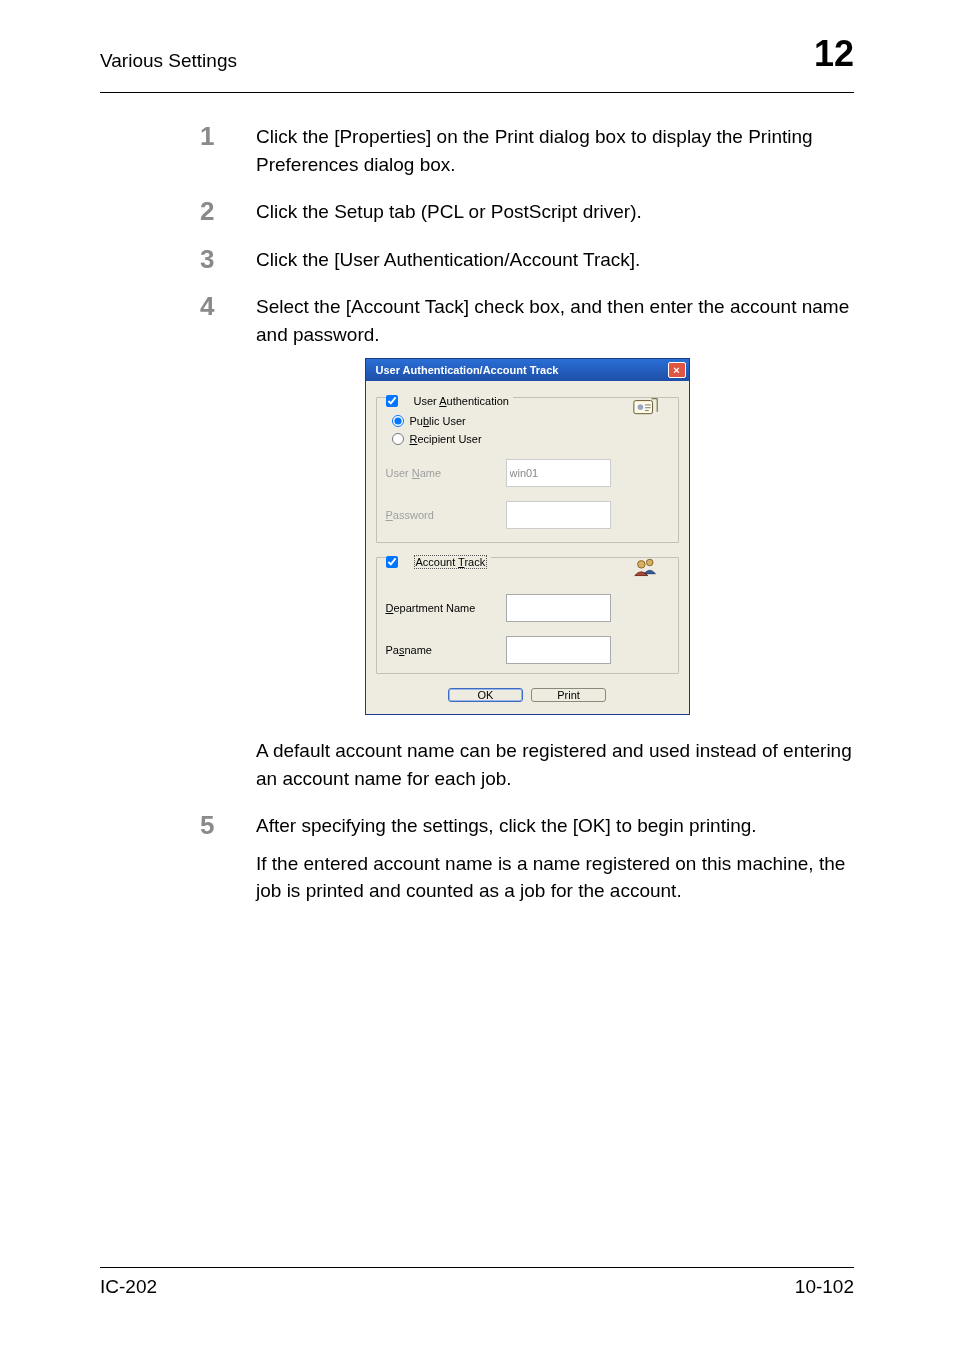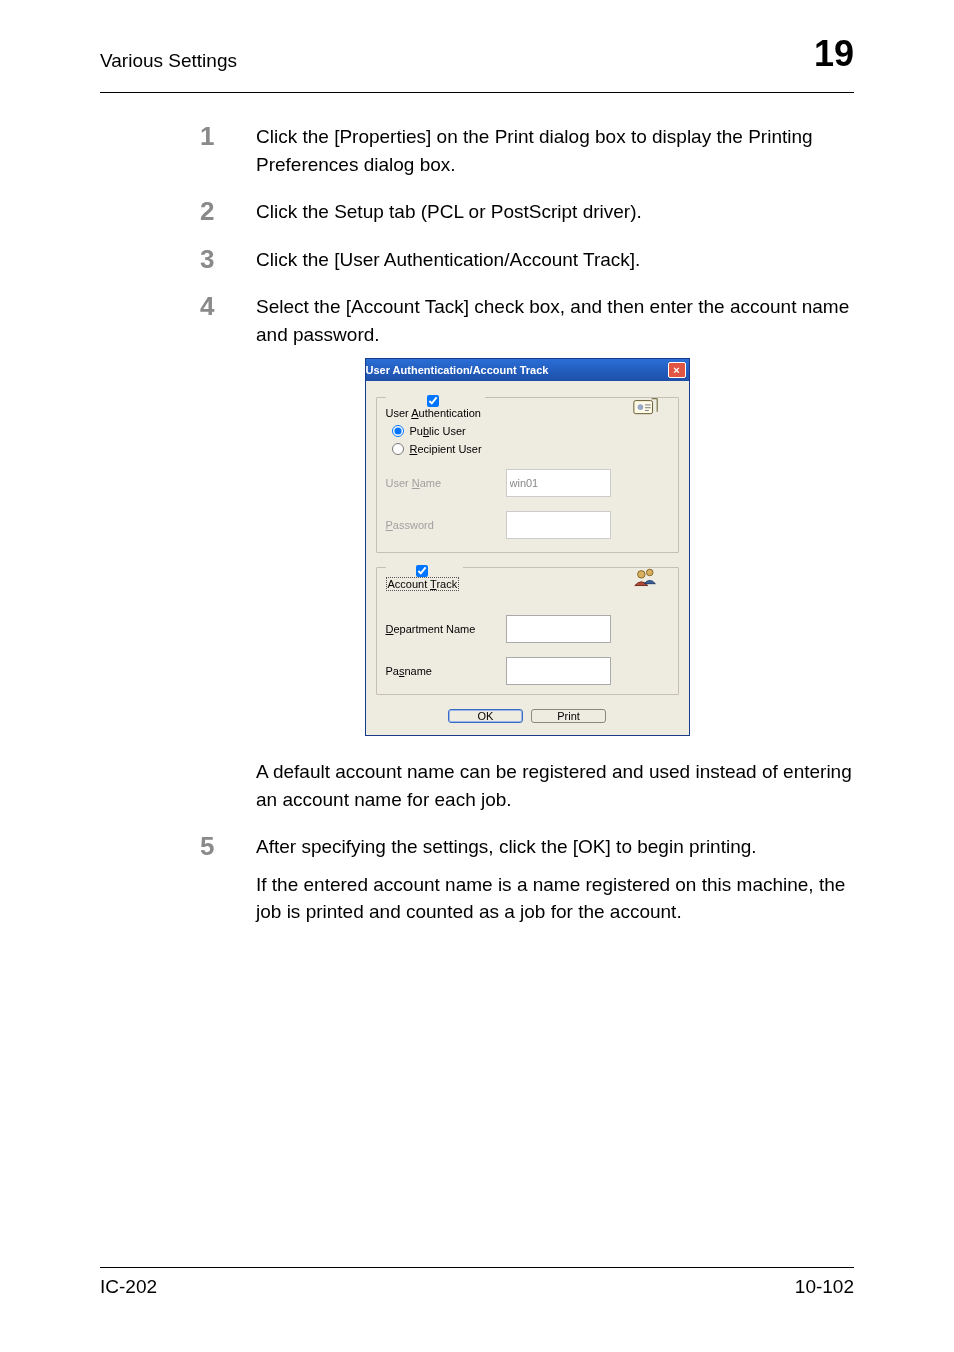--- a/index.html
+++ b/index.html
@@ -68,21 +68,21 @@
       width: 325px;
       border: 1px solid #1a3a8a;
       font-family: Tahoma, Arial, sans-serif;
       font-size: 11px;
     }
     .dialog-titlebar {
       background: linear-gradient(to bottom, #2a6ed6, #1d4fa8);
       color: #fff;
       font-weight: bold;
       font-size: 11px;
-      padding: 3px 3px 3px 0;
+      padding: 3px 3px 3px 10px;
       display: flex;
       justify-content: space-between;
       align-items: center;
     }
     .close-btn {
       width: 18px;
       height: 16px;
       background: #e15642;
       border: 1px solid #fff;
       border-radius: 2px;
@@ -113,24 +113,23 @@
       left: 0; right: 0; top: 8px; bottom: 0;
       border: 1px solid #c4c0b4;
       border-radius: 1px;
       pointer-events: none;
     }
     .group-label {
       position: relative;
       background: #eeebe0;
       display: inline-flex;
       align-items: center;
-      gap: 0;
+      gap: 16px;
       padding: 0 4px 0 0;
       z-index: 2;
-      flex-direction: column;
     }
     .group-label input[type=checkbox] {
       width: 12px; height: 12px;
     }
     .group-label .lbl, .group-label .lbl-dotted { font-size: 11px; }
     .lbl-dotted { border: 1px dotted #555; padding: 0 1px; }
     .u { text-decoration: underline; }
     .radio-row {
       display: flex;
       align-items: center;
@@ -195,21 +194,21 @@
       justify-content: space-between;
       font-size: 19px;
     }
   </style>
 </head>
 <body>
 
 <div class="page">
   <div class="header-line">
     <div class="header-title">Various Settings</div>
-    <div class="header-num">19</div>
+    <div class="header-num">12</div>
   </div>
 
   <div class="content">
 
     <div class="step">
       <div class="step-num">1</div>
       <div class="step-body">
           <p>Click the [Properties] on the Print dialog box to display the Printing Preferences dialog box.</p>
         </div>
     </div>

